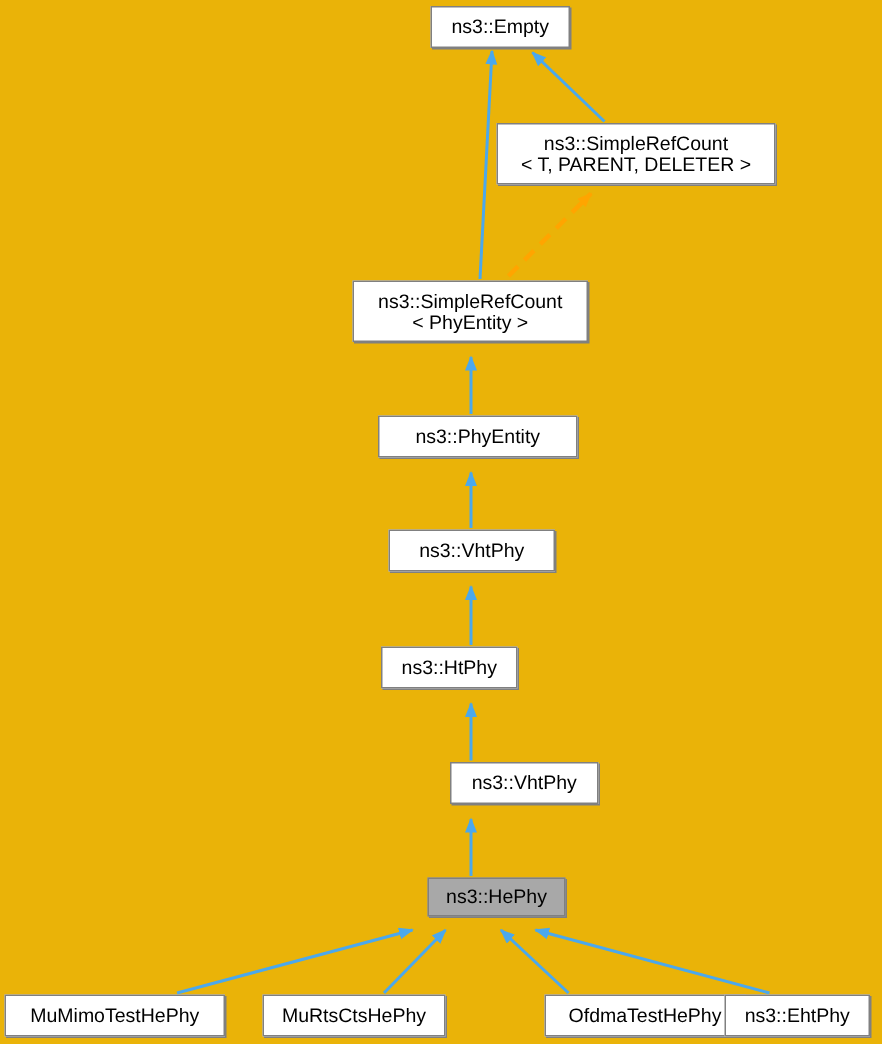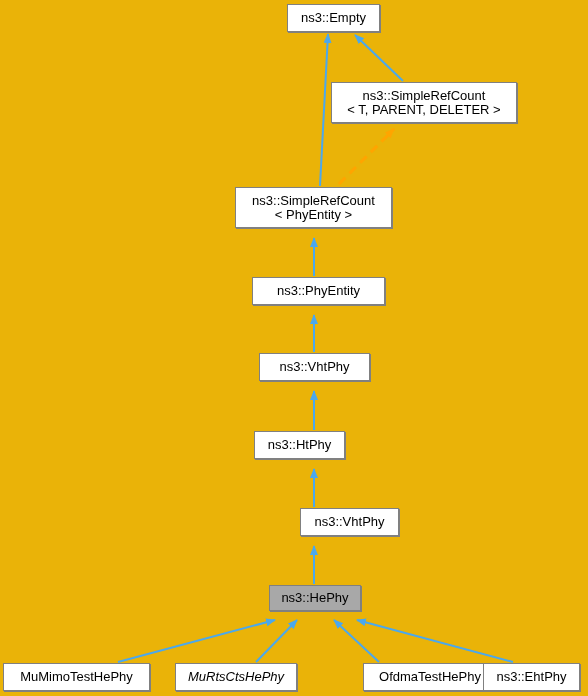--- a/index.html
+++ b/index.html
@@ -34,20 +34,21 @@
     text-align: center;
     color: #000000;
     font-size: 13px;
     line-height: 14px;
     letter-spacing: 0px;
     z-index: 5;
     white-space: pre;
   }
   .node.current {
     background: #a8a8a8;
+    margin-left: 16px;
   }
   .node .label {
     display: block;
     width: 100%;
     padding: 0 5px;
     box-sizing: border-box;
   }
 </style>
 </head>
 <body>
@@ -118,18 +119,18 @@
       <div class="node" style="left: 331px; top: 82px; width: 186px; height: 41px;"><span class="label">ns3::SimpleRefCount
 &lt; T, PARENT, DELETER &gt;</span></div>
       <div class="node" style="left: 235px; top: 187px; width: 157px; height: 41px;"><span class="label">ns3::SimpleRefCount
 &lt; PhyEntity &gt;</span></div>
       <div class="node" style="left: 252px; top: 277px; width: 133px; height: 28px;"><span class="label">ns3::PhyEntity</span></div>
       <div class="node" style="left: 259px; top: 353px; width: 111px; height: 28px;"><span class="label">ns3::VhtPhy</span></div>
       <div class="node" style="left: 254px; top: 431px; width: 91px; height: 28px;"><span class="label">ns3::HtPhy</span></div>
       <div class="node" style="left: 265px; top: 508px; width: 99px; height: 28px; margin-left: 35px;"><span class="label">ns3::VhtPhy</span></div>
       <div class="node current" style="left: 269px; top: 585px; width: 92px; height: 26px;"><span class="label">ns3::HePhy</span></div>
       <div class="node" style="left: 3px; top: 663px; width: 147px; height: 28px; justify-content: flex-end;"><span class="label">MuMimoTestHePhy</span></div>
-      <div class="node" style="left: 175px; top: 663px; width: 122px; height: 28px; font-style: italic;"><span class="label">MuRtsCtsHePhy</span></div>
+      <div class="node" style="left: 175px; top: 663px; width: 122px; height: 28px;"><span class="label">MuRtsCtsHePhy</span></div>
       <div class="node" style="left: 323px; top: 663px; width: 134px; height: 28px; margin-left: 40px;"><span class="label">OfdmaTestHePhy</span></div>
       <div class="node" style="left: 483px; top: 663px; width: 97px; height: 28px; align-items: center;"><span class="label">ns3::EhtPhy</span></div>
     </div>
 
 </div>
 
 </body></html>

